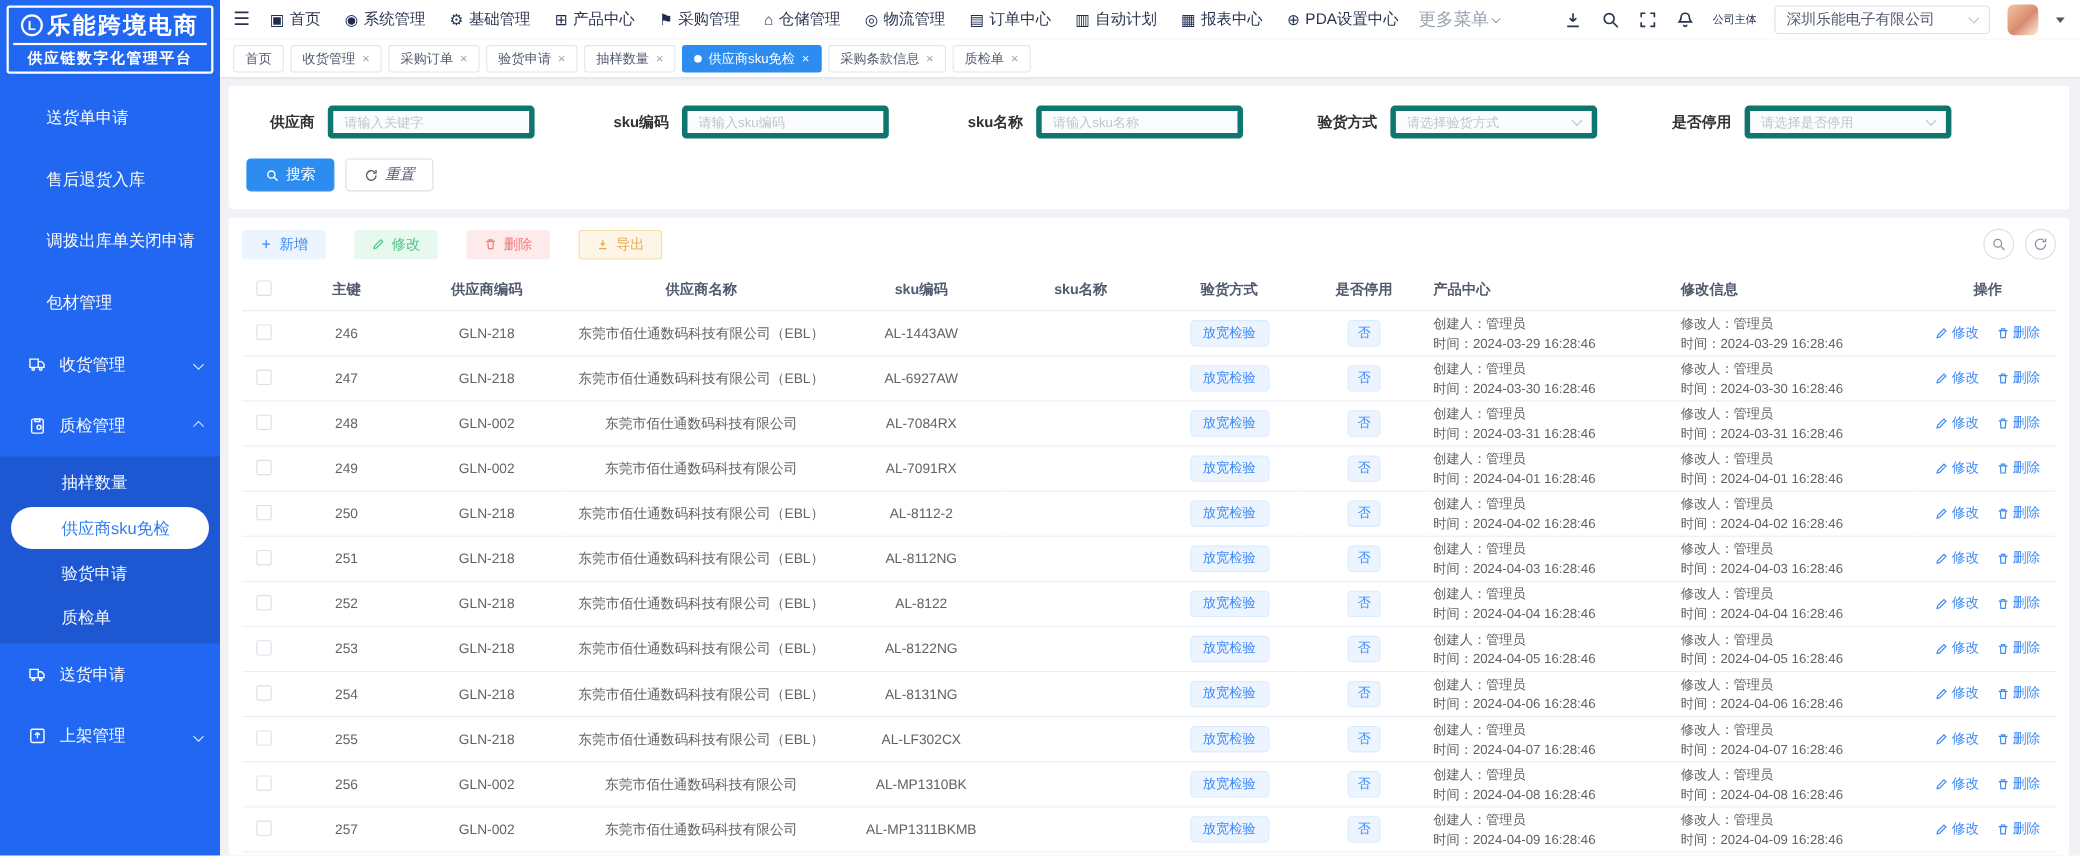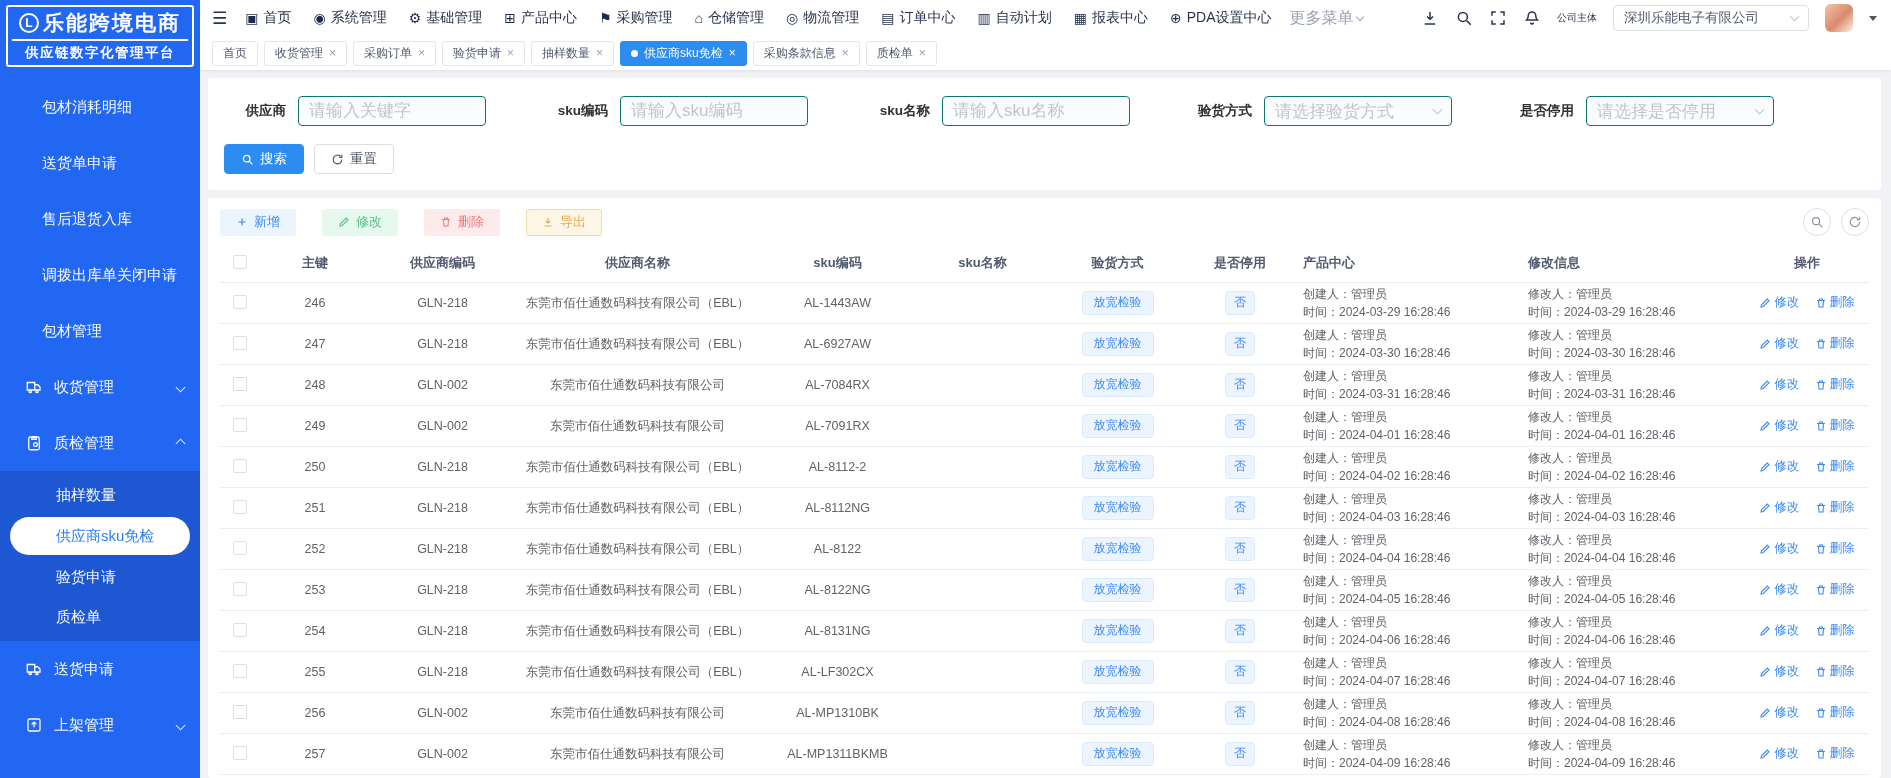--- a/index.html
+++ b/index.html
@@ -53,30 +53,30 @@
   .tab.active .tab-dot { display:inline-block; }
   .tab.active .tab-close { color:#fff; }
 
   
   .content { flex:1; padding:8px 10px 0 8px; overflow:hidden; display:flex; flex-direction:column; }
   .card { background:#fff; border-radius:3px; }
   .filter-card { padding:18px 16px 16px 16px; }
   .filter-row { display:flex; align-items:center; }
   .filter-group { display:flex; align-items:center; width:322px; }
   .filter-label { font-size:13.5px; font-weight:bold; color:#303133; margin-right:12px; min-width:62px; text-align:right; white-space:nowrap; }
-  .f-input, .f-select { width:188px; height:30px; border:1px solid #0f766e; border-radius:4px; background:#fbfcfe; font-size:17px; color:#515a6e; padding:0 10px; font-family:inherit; }
+  .f-input, .f-select { width:188px; height:30px; border:5px solid #0f766e; border-radius:4px; background:#fbfcfe; font-size:12px; color:#515a6e; padding:0 10px; font-family:inherit; }
   .f-input::placeholder { color:#c0c4cc; }
   .f-select { display:flex; align-items:center; cursor:pointer; }
   .f-select .ph { flex:1; color:#c0c4cc; }
   .chev-sel { width:7px; height:7px; border-right:1.4px solid #c0c4cc; border-bottom:1.4px solid #c0c4cc; transform:rotate(45deg); margin-top:-3px; }
   .btn-row { margin-top:18px; display:flex; gap:10px; }
   .btn { height:30px; border-radius:4px; border:1px solid transparent; font-size:13.5px; display:inline-flex; align-items:center; gap:6px; padding:0 16px; cursor:pointer; background:#fff; font-family:inherit; }
   .btn svg { width:13px; height:13px; }
   .btn-primary { background:#2d8cf0; border-color:#2d8cf0; color:#fff; }
-  .btn-plain { border-color:#dcdee2; color:#515a6e; }
+  .btn-plain { border-color:#dcdee2; color:#515a6e;font-style:italic; }
 
   .table-card { margin-top:8px; flex:1; padding:10px 12px 0 12px; overflow:hidden; }
   .toolbar { display:flex; align-items:center;gap:16px; }
   .tbtn { height:27px; border-radius:3px; font-size:13px; display:inline-flex; align-items:center; gap:6px; padding:0 15px; margin-right:10px; cursor:pointer; border:1px solid transparent; font-family:inherit; }
   .tbtn svg { width:12px; height:12px; }
   .tbtn-add { background:#ecf4fe; color:#3d8af5; }
   .tbtn-edit { background:#e7f8ef; color:#53c383; }
   .tbtn-del { background:#fdeaea; color:#f07b7b; }
   .tbtn-exp { background:#fdf6e7; color:#e9a94c; border-color:#f3dcab; }
   .toolbar-right { margin-left:auto; display:flex; gap:10px; }
@@ -102,25 +102,20 @@
 
   <aside class="sidebar">
     <div class="logo-box">
       <div class="logo-row">
         <span class="logo-mark">L</span>
         <span class="logo-title">乐能跨境电商</span>
       </div>
       <div class="logo-sub">供应链数字化管理平台</div>
     </div>
     <nav class="nav" id="nav">
-  <div class="nav-item noicon">
-
-    <span class="grow">包材消耗明细</span>
-
-  </div>
 
   <div class="nav-item noicon">
 
     <span class="grow">送货单申请</span>
 
   </div>
 
   <div class="nav-item noicon">
 
     <span class="grow">售后退货入库</span>

